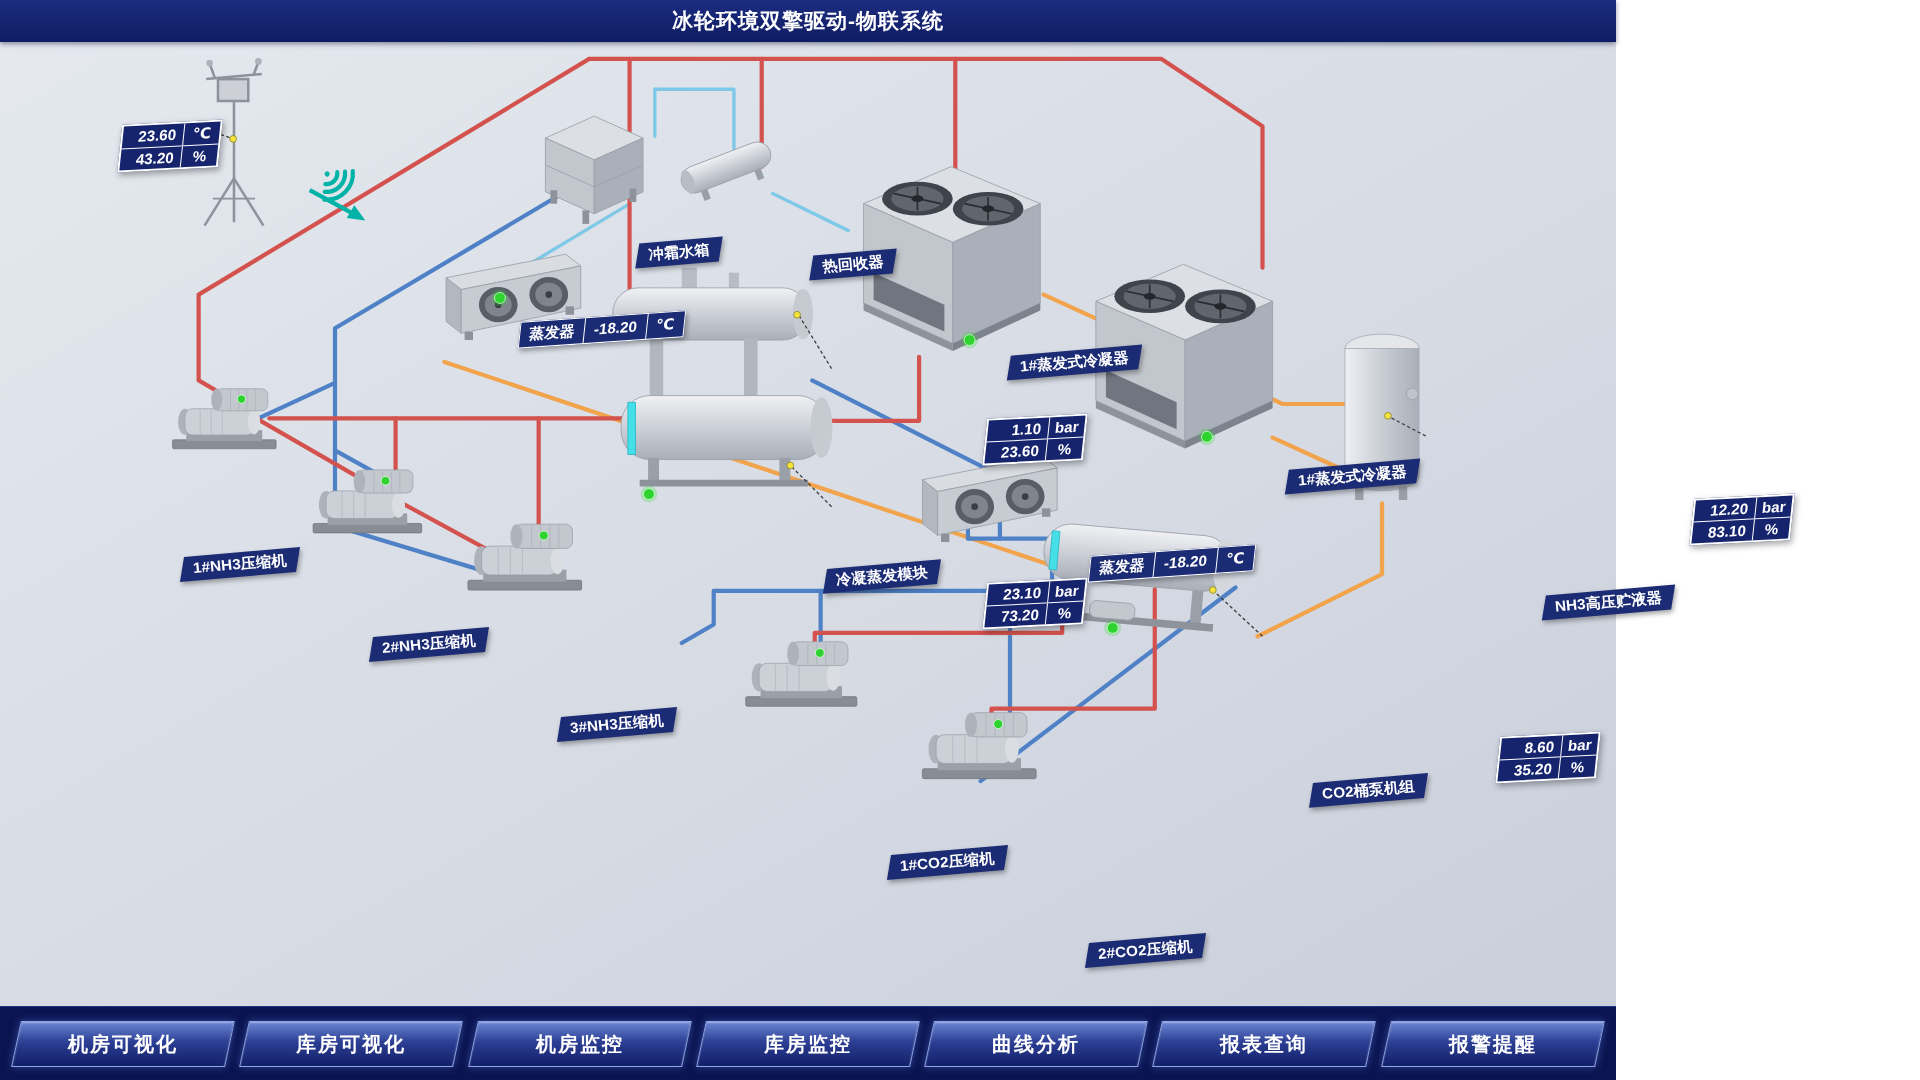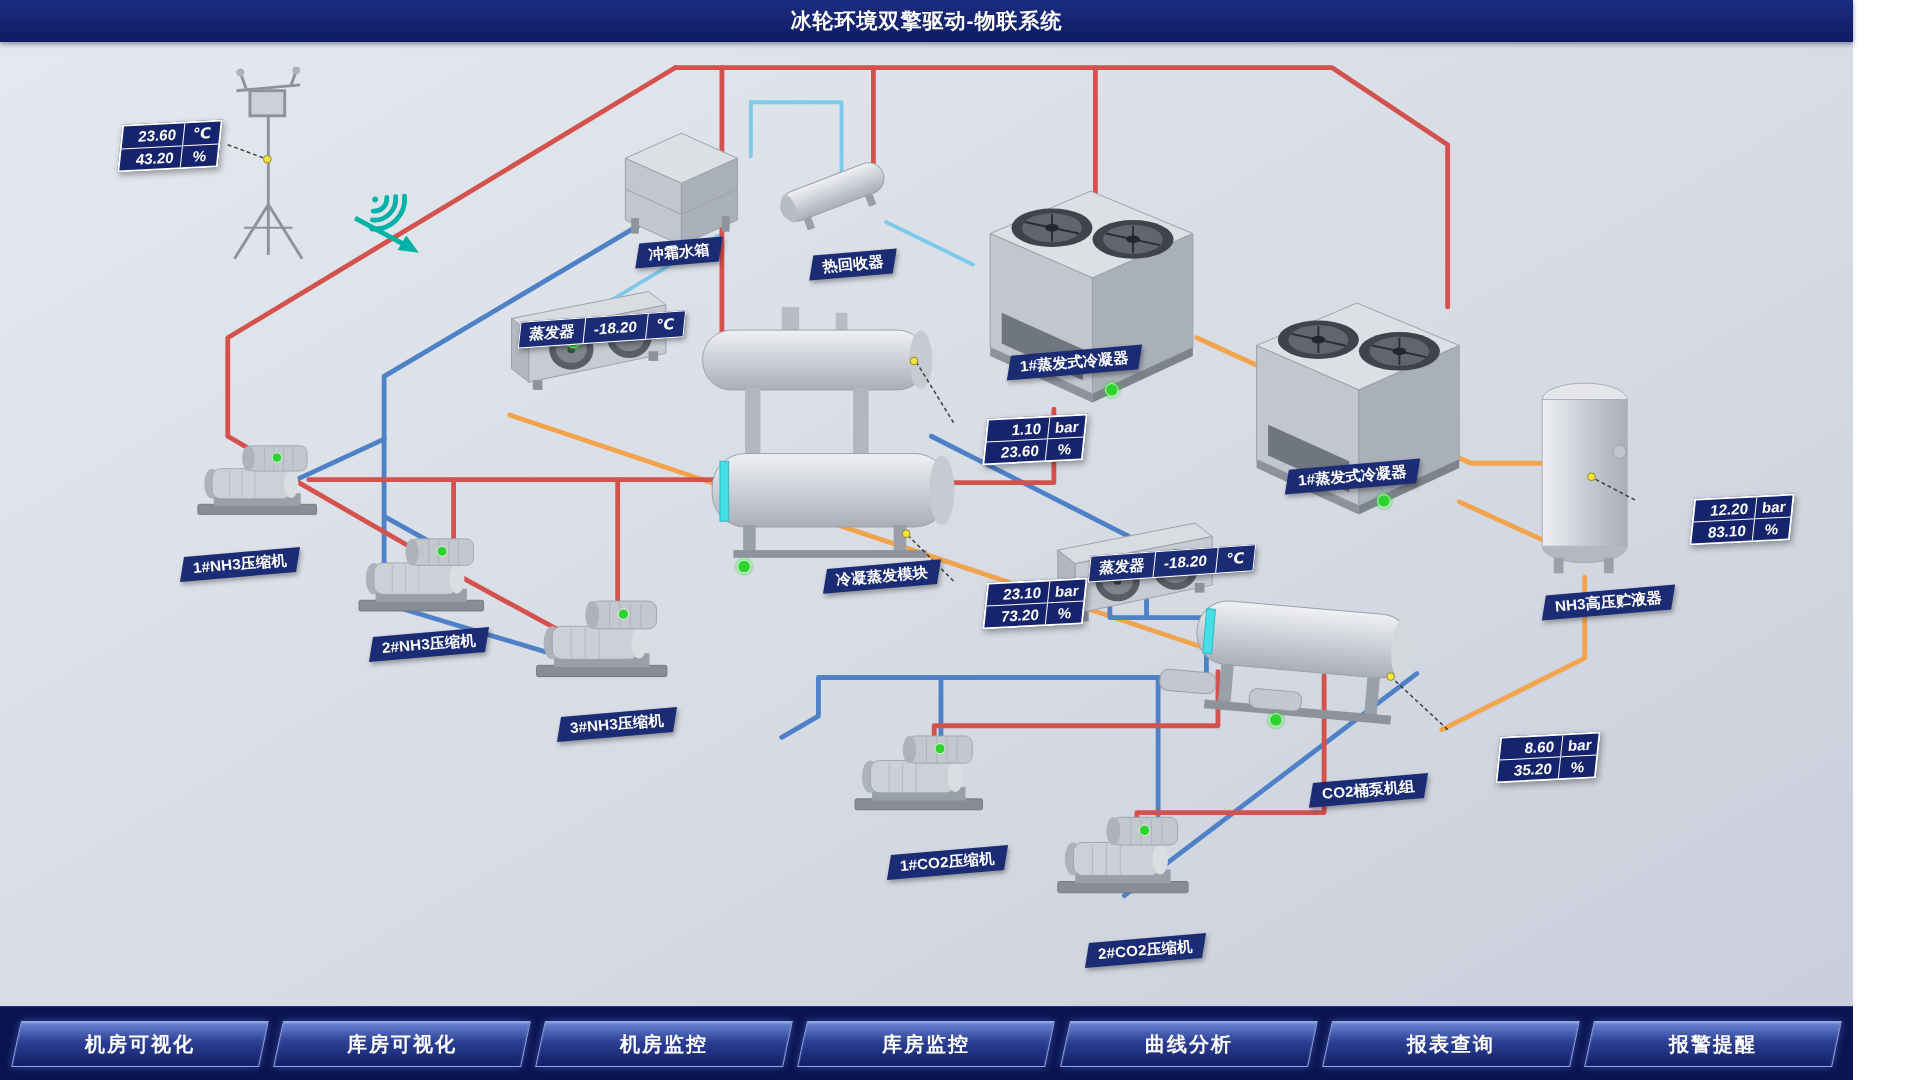--- a/index.html
+++ b/index.html
@@ -1,18 +1,18 @@
 <!DOCTYPE html>
 <html><head>
 <meta charset="utf-8">
 <style>
   * { margin:0; padding:0; box-sizing:border-box; }
   html,body { width:1920px; height:1080px; overflow:hidden;
     font-family:"Liberation Sans","DejaVu Sans",sans-serif; }
-  .app { position:relative; width:1853px; height:1080px;
+  .app { position:relative; width:1616px; height:1080px;
     background:linear-gradient(150deg,#e5e9ef 0%,#d6dbe4 55%,#c8ceda 100%); }
 
   
   .header { position:absolute; top:0; left:0; right:0; height:42px; z-index:10;
     background:linear-gradient(#1c2c80,#0f1c62);
     display:flex; align-items:center; justify-content:center;
     box-shadow:0 2px 5px rgba(10,16,60,.45); }
   .header h1 { color:#fff; font-size:21px; font-weight:bold; letter-spacing:1px; }
 
   

